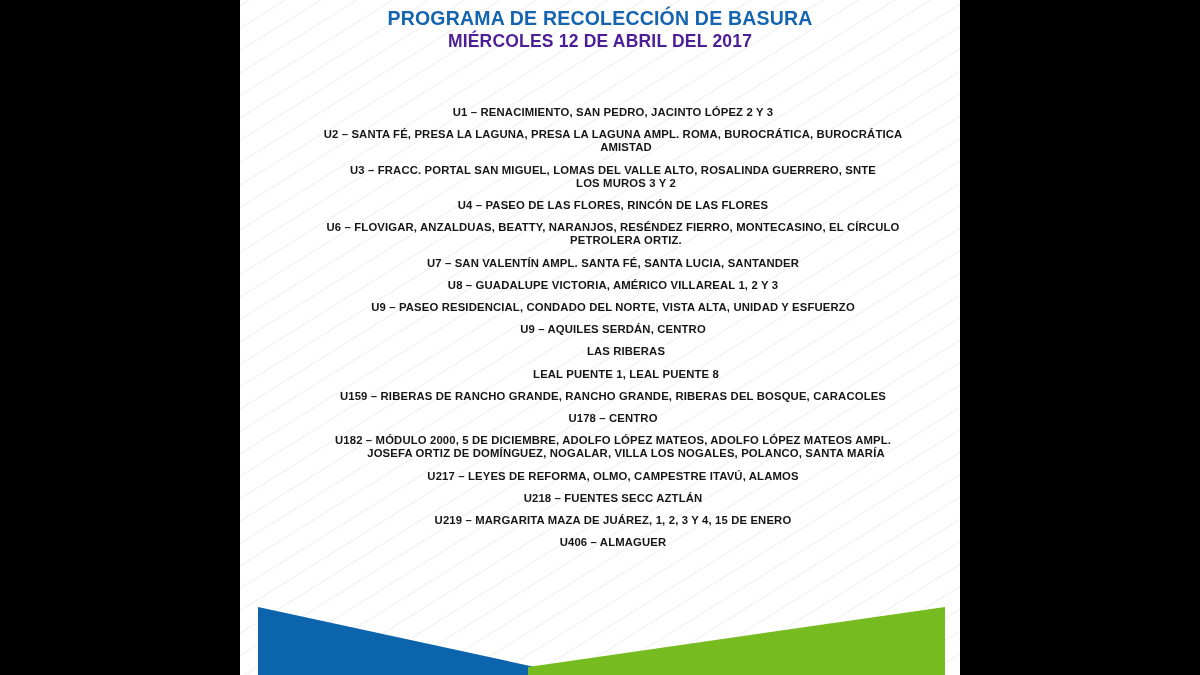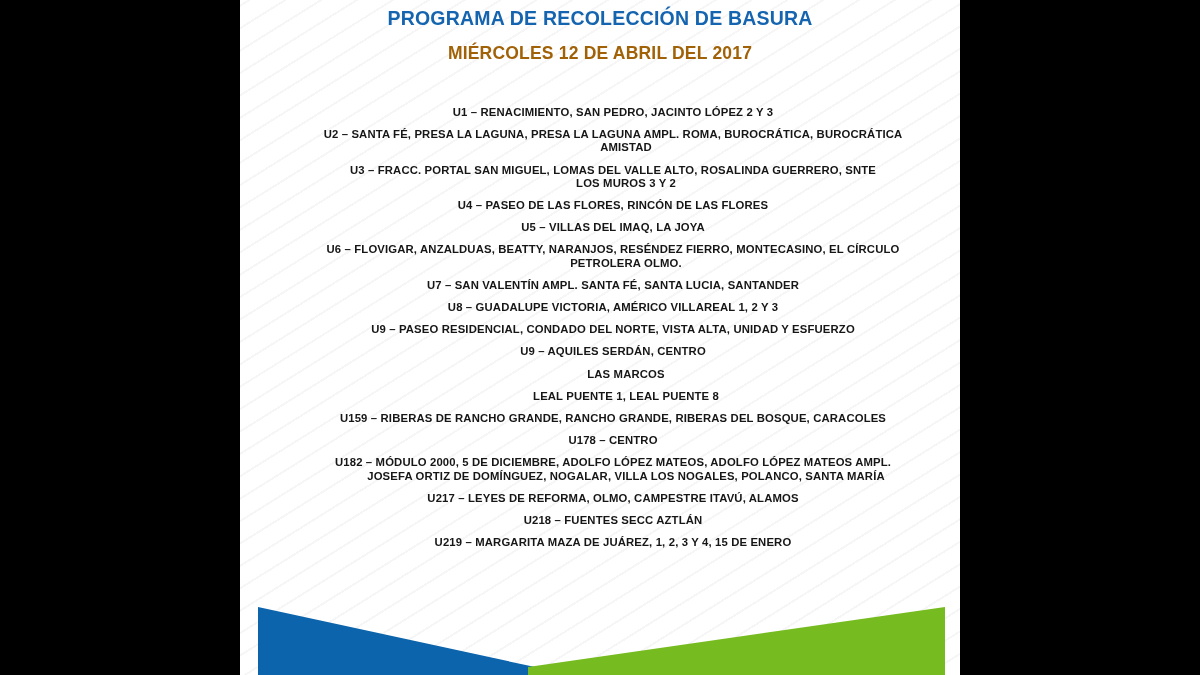--- a/index.html
+++ b/index.html
@@ -52,23 +52,23 @@
     font-weight:bold;
     letter-spacing:0.2px;
     color:#1464AF;
     line-height:1.12;
     white-space:nowrap;
   }
   #subtitle {
     font-size:17.5px;
     font-weight:bold;
     letter-spacing:0.2px;
-    color:#a16207;
+    color:#4c1d95;
     line-height:1.15;
-    margin-top:13px;
+    margin-top:1px;
     white-space:nowrap;
   }
 
   
   #routes {
     position:absolute;
     left:38px; top:106px;
     width:670px;
     z-index:3;
     text-align:center;
@@ -107,34 +107,34 @@
     <div id="header">
       <div id="title">PROGRAMA DE RECOLECCIÓN DE BASURA</div>
       <div id="subtitle">MIÉRCOLES 12 DE ABRIL DEL 2017</div>
     </div>
 
     <div id="routes">
         <div class="route"><span>U1 – RENACIMIENTO, SAN PEDRO, JACINTO LÓPEZ 2 Y 3</span></div>
         <div class="route"><span>U2 – SANTA FÉ, PRESA LA LAGUNA, PRESA LA LAGUNA AMPL. ROMA, BUROCRÁTICA, BUROCRÁTICA</span><span class="cont">AMISTAD</span></div>
         <div class="route"><span>U3 –  FRACC. PORTAL SAN MIGUEL, LOMAS DEL VALLE ALTO, ROSALINDA GUERRERO, SNTE</span><span class="cont">LOS MUROS 3 Y 2</span></div>
         <div class="route"><span>U4 – PASEO  DE LAS FLORES, RINCÓN DE LAS FLORES</span></div>
-        <div class="route"><span>U5 – VILLAS DEL IMAQ, LA JOYA</span></div>
-        <div class="route"><span>U6 – FLOVIGAR, ANZALDUAS, BEATTY, NARANJOS, RESÉNDEZ FIERRO, MONTECASINO, EL CÍRCULO</span><span class="cont">PETROLERA OLMO.</span></div>
+        <div class="route"><span>U6 – FLOVIGAR, ANZALDUAS, BEATTY, NARANJOS, RESÉNDEZ FIERRO, MONTECASINO, EL CÍRCULO</span><span class="cont">PETROLERA ORTIZ.</span></div>
         <div class="route"><span>U7 – SAN VALENTÍN AMPL. SANTA FÉ, SANTA LUCIA, SANTANDER</span></div>
         <div class="route"><span>U8 – GUADALUPE VICTORIA, AMÉRICO VILLAREAL 1, 2 Y 3</span></div>
         <div class="route"><span>U9 – PASEO RESIDENCIAL, CONDADO DEL NORTE, VISTA ALTA, UNIDAD Y ESFUERZO</span></div>
         <div class="route"><span>U9 – AQUILES SERDÁN, CENTRO</span></div>
-        <div class="route"><span class="cont">LAS MARCOS</span></div>
+        <div class="route"><span class="cont">LAS RIBERAS</span></div>
         <div class="route"><span class="cont">LEAL PUENTE 1, LEAL PUENTE 8</span></div>
         <div class="route"><span>U159 – RIBERAS DE RANCHO GRANDE, RANCHO GRANDE, RIBERAS DEL BOSQUE, CARACOLES</span></div>
         <div class="route"><span>U178 – CENTRO</span></div>
         <div class="route"><span>U182 – MÓDULO 2000, 5 DE DICIEMBRE, ADOLFO LÓPEZ MATEOS, ADOLFO LÓPEZ MATEOS AMPL.</span><span class="cont">JOSEFA ORTIZ DE DOMÍNGUEZ, NOGALAR, VILLA LOS NOGALES, POLANCO, SANTA MARÍA</span></div>
         <div class="route"><span>U217 – LEYES DE REFORMA, OLMO, CAMPESTRE ITAVÚ, ALAMOS</span></div>
         <div class="route"><span>U218 – FUENTES SECC AZTLÁN</span></div>
         <div class="route"><span>U219 – MARGARITA MAZA DE JUÁREZ, 1, 2, 3 Y 4, 15 DE ENERO</span></div>
+        <div class="route"><span>U406 – ALMAGUER</span></div>
       </div>
 
     <div id="shapes">
       <svg viewBox="0 0 720 90" preserveAspectRatio="none">
         <polygon points="18,22 295,82 295,90 18,90" fill="#0B64AC"></polygon>
         <polygon points="705,22 288,82 288,90 705,90" fill="#76BC21"></polygon>
       </svg>
     </div>
 
   </div>

